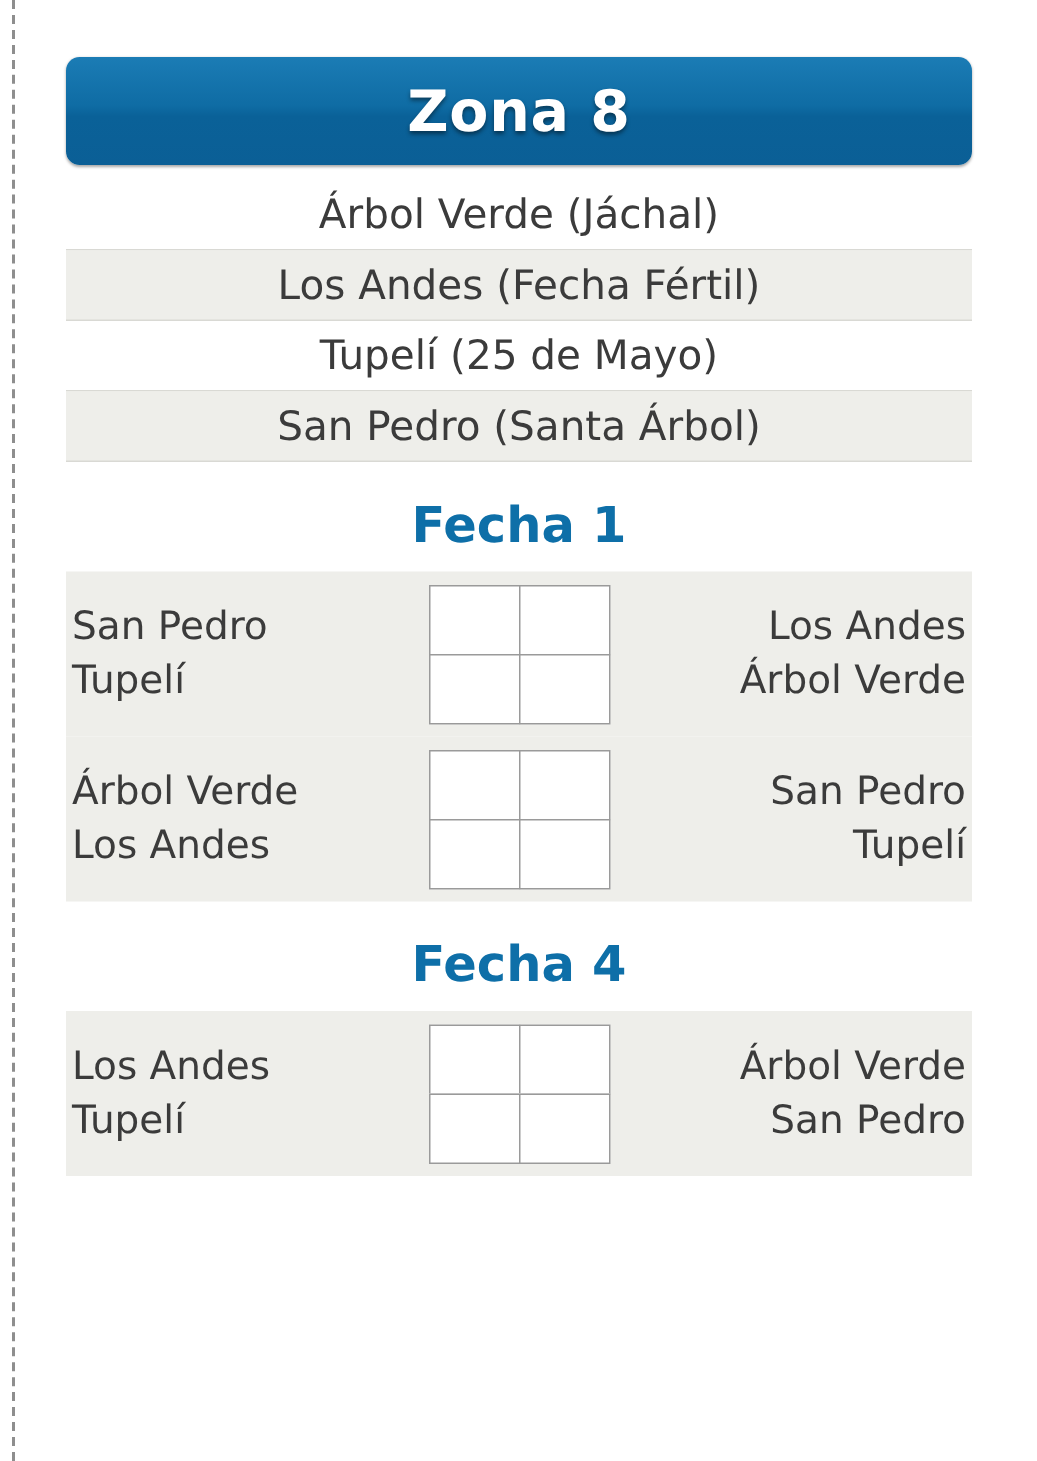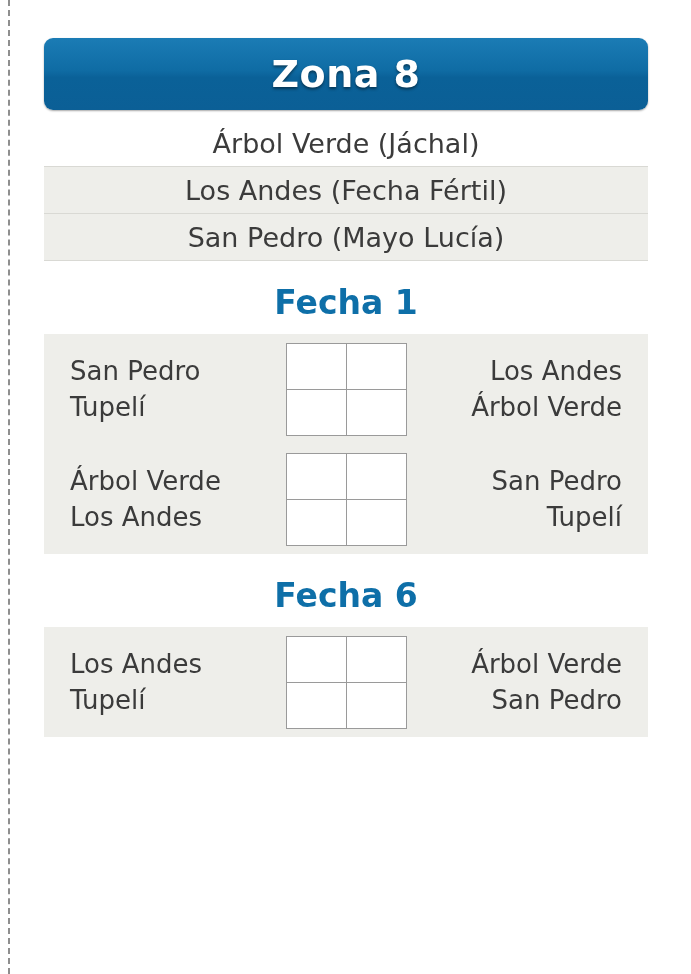--- a/index.html
+++ b/index.html
@@ -73,21 +73,21 @@
     font-weight: bold;
     margin-top: 22px;
     margin-bottom: 12px;
   }
   .match-block {
     background: #eeeeea;
     height: 110px;
     display: flex;
     align-items: center;
     position: relative;
-    padding: 0 26px;
+    padding: 0 4px;
     box-sizing: border-box;
   }
   .side {
     flex: 1;
     display: flex;
     flex-direction: column;
     justify-content: center;
     gap: 6px;
     font-size: 26px;
     color: #3b3b3b;
@@ -132,22 +132,25 @@
       <span>Zona 8</span>
     </div>
 
     <div class="team-list">
       <div class="team-row">
         <span>Árbol Verde (Jáchal)</span>
       </div>
       <div class="team-row alt">
         <span>Los Andes (Fecha Fértil)</span>
       </div>
+      <div class="team-row">
+        <span>Tupelí (25 de Mayo)</span>
+      </div>
       <div class="team-row alt">
-        <span>San Pedro (Mayo Lucía)</span>
+        <span>San Pedro (Santa Árbol)</span>
       </div>
     </div>
 
     <div class="fecha-title">Fecha 1</div>
     <div class="match-block">
       <div class="side left">
         <span>San Pedro</span>
         <span>Tupelí</span>
       </div>
       <div class="score-grid">
@@ -172,21 +175,21 @@
         <div class="score-cell"></div>
         <div class="score-cell"></div>
         <div class="score-cell"></div>
       </div>
       <div class="side right">
         <span>San Pedro</span>
         <span>Tupelí</span>
       </div>
     </div>
 
-    <div class="fecha-title">Fecha 6</div>
+    <div class="fecha-title">Fecha 4</div>
     <div class="match-block">
       <div class="side left">
         <span>Los Andes</span>
         <span>Tupelí</span>
       </div>
       <div class="score-grid">
         <div class="score-cell"></div>
         <div class="score-cell"></div>
         <div class="score-cell"></div>
         <div class="score-cell"></div>

